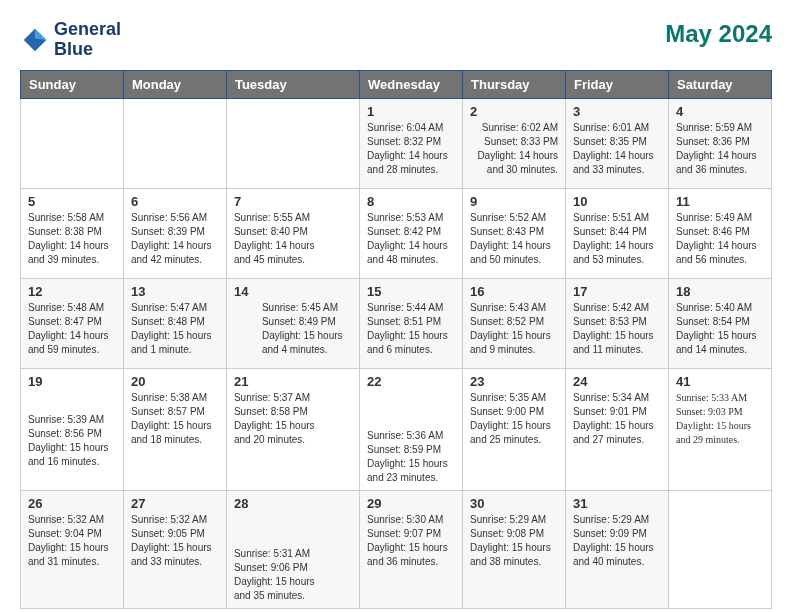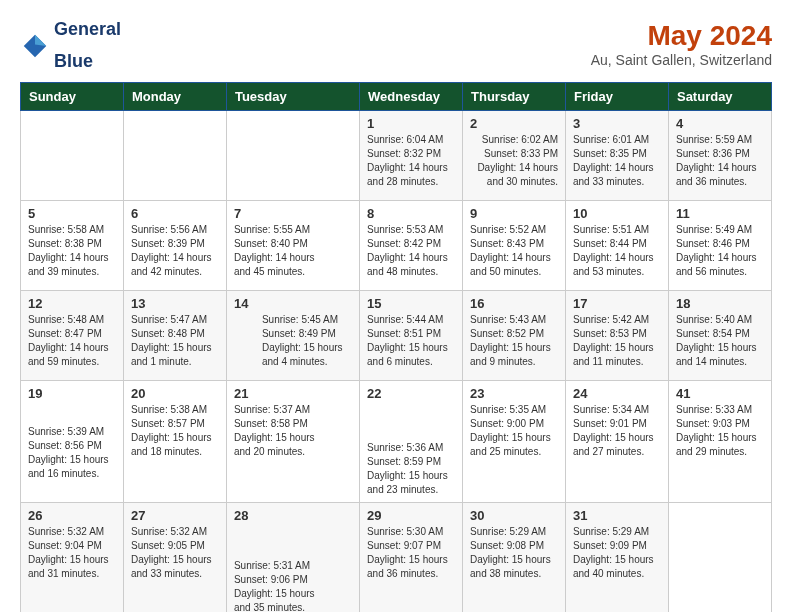--- a/index.html
+++ b/index.html
@@ -20,45 +20,44 @@
       display: flex;
       align-items: center;
     }
     .logo-text {
       display: flex;
       flex-direction: column;
       font-size: 18px;
       font-weight: bold;
       color: #1a3a6b;
       line-height: 1.1;
-      gap: 12px;
     }
     .logo-icon {
       width: 30px;
       height: 30px;
       margin-right: 4px;
     }
     .title-block {
       text-align: right;
     }
     .month-year {
-      font-size: 28px;
+      font-size: 24px;
       font-weight: bold;
-      color: #c2410c;
+      color: #0f766e;
     }
     .location {
       font-size: 14px;
       color: #555;
     }
     table {
       width: 100%;
       border-collapse: collapse;
     }
     thead tr {
-      background-color: #14532d;
+      background-color: #737373;
       color: #fff;
     }
     thead th {
       padding: 6px 8px;
       font-size: 13px;
       font-weight: bold;
       text-align: left;
       border: 1px solid #1e559a;
     }
     tbody tr {
@@ -100,21 +99,20 @@
       <polygon points="20,5 35,20 20,35 5,20" fill="#2666b0"></polygon>
       <polygon points="20,5 35,20 20,18" fill="#4a9fd4"></polygon>
     </svg>
     <div class="logo-text">
       <span>General</span>
       <span>Blue</span>
     </div>
   </div>
   <div class="title-block">
     <div class="month-year">May 2024</div>
-    <div class="location">Au, Saint Gallen, Switzerland</div>
   </div>
 </div>
 
 <table>
   <thead>
     <tr>
     <th>Sunday</th>
         <th>Monday</th>
         <th>Tuesday</th>
         <th>Wednesday</th>
@@ -297,21 +295,21 @@
         </td>
         <td>
           <span class="day-number">24</span>
           <div class="day-info" style="white-space: pre-line;">Sunrise: 5:34 AM
 Sunset: 9:01 PM
 Daylight: 15 hours
 and 27 minutes.</div>
         </td>
         <td>
           <span class="day-number">41</span>
-          <div class="day-info" style="white-space: pre-line;">Sunrise: 5:33 AM
+          <div class="day-info" style="white-space: pre-line; font-family: Liberation Serif, serif;">Sunrise: 5:33 AM
 Sunset: 9:03 PM
 Daylight: 15 hours
 and 29 minutes.</div>
         </td>
       </tr>
       <tr>
         <td>
           <span class="day-number">26</span>
           <div class="day-info" style="white-space: pre-line;">Sunrise: 5:32 AM
 Sunset: 9:04 PM

